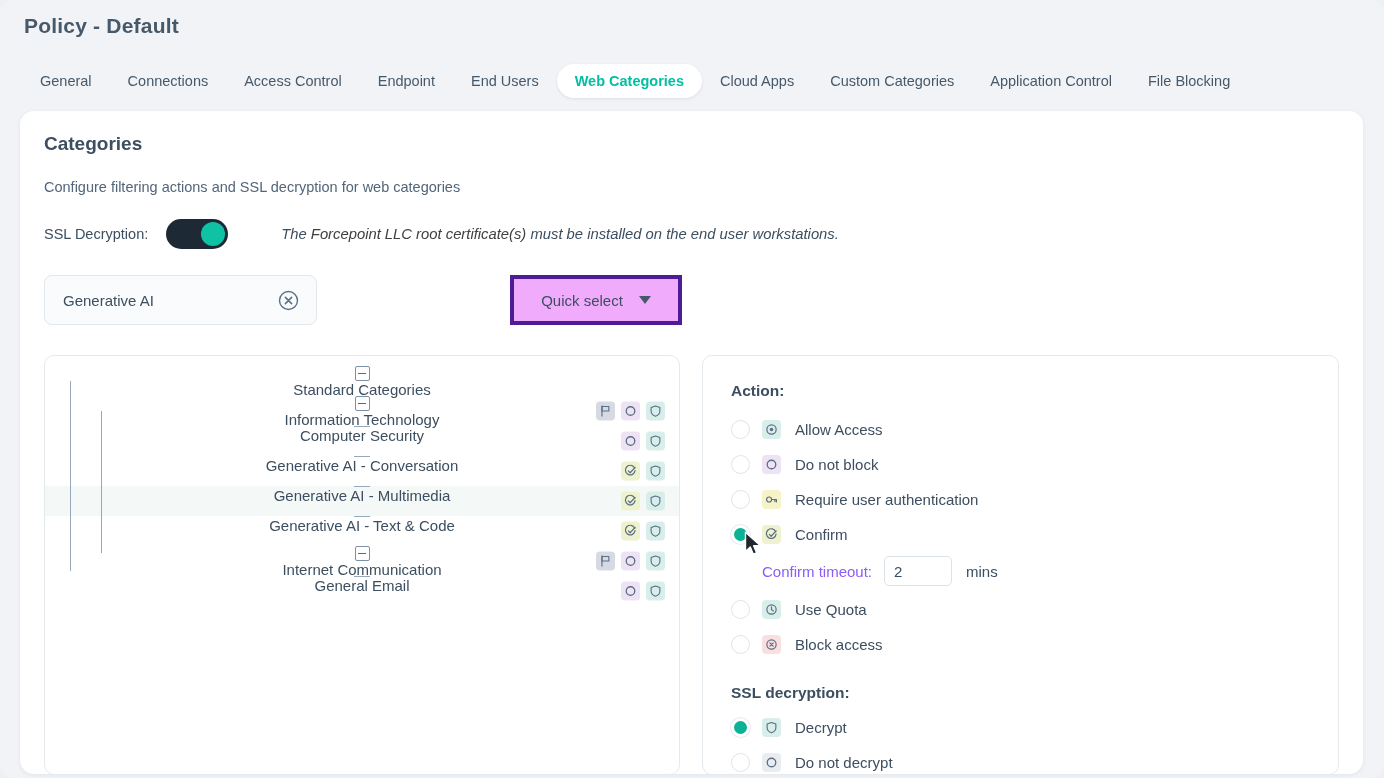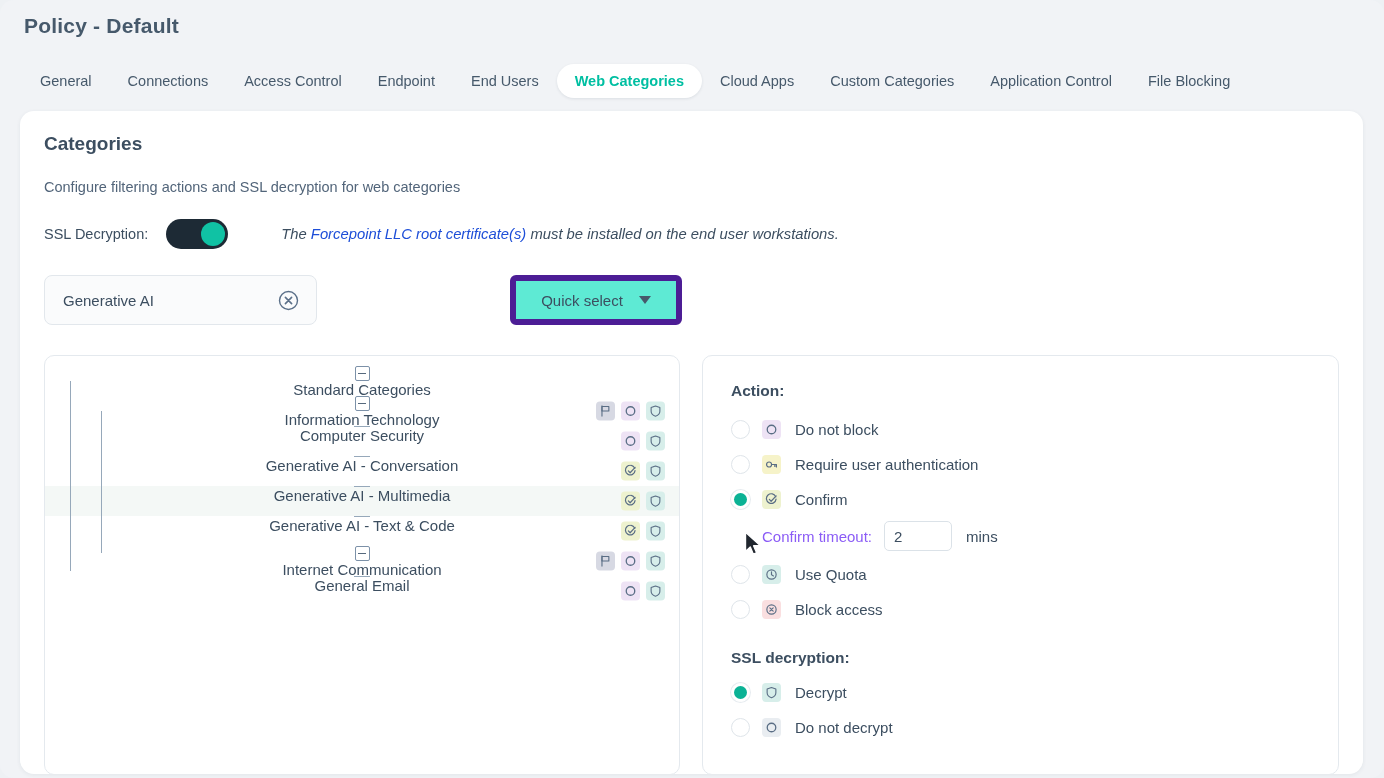--- a/index.html
+++ b/index.html
@@ -76,42 +76,42 @@
   .toggle .knob {
     position: absolute; right: 3px; top: 3px;
     width: 24px; height: 24px; border-radius: 50%;
     background: #10c2a4;
   }
   .ssl-note {
     margin-left: 53px;
     font-size: 14.8px; font-style: italic; color: #3c4e60;
     white-space: nowrap;
   }
-  .ssl-note a { color: #1d4ed8; text-decoration: none; font-style: italic; }
+  .ssl-note a { color: #404040; text-decoration: none; font-style: italic; }
 
   
   .searchbox {
     position: absolute; left: 24px; top: 164px;
     width: 273px; height: 50px;
     background: #fafbfc;
     border: 1px solid #e2e7ec;
     border-radius: 8px;
     display: flex; align-items: center;
   }
   .searchbox .val {
     margin-left: 18px; font-size: 15px; color: #3c4e60;
     flex: 1;
   }
   .clear-ic { margin-right: 17px; display: flex; cursor: pointer; }
   .quickselect {
     position: absolute; left: 490px; top: 164px;
     width: 172px; height: 50px;
-    background: #5eead4;
-    border: 6px solid #4c1d95;
-    border-radius: 6px;
+    background: #f0abfc;
+    border: 4px solid #4c1d95;
+    border-radius: 0;
     display: flex; align-items: center; justify-content: center;
     cursor: pointer;
   }
   .quickselect .qs-label { font-size: 15px; color: #3c4e60; }
   .caret {
     margin-left: 16px;
     width: 0; height: 0;
     border-left: 6px solid transparent;
     border-right: 6px solid transparent;
     border-top: 8px solid #46596b;
@@ -449,20 +449,30 @@
           <div class="vline" style="left: 56px; top: 55px; height: 142px;"></div>
         </div>
     </div>
 
     <div class="panel-right">
       <div class="rp">
         <h4>Action:</h4>
         <div id="actions">
             <div class="optrow">
               <span class="radio"></span>
+              <span class="ic i-teal">
+                <svg width="13" height="13" viewBox="0 0 14 14">
+                  <circle cx="7" cy="7" r="5.0" fill="none" stroke="#5a6e85" stroke-width="1.3"></circle>
+                  <circle cx="7" cy="7" r="1.9" fill="#5a6e85"></circle>
+                </svg>
+              </span>
+              <span class="optlabel">Allow Access</span>
+            </div>
+            <div class="optrow">
+              <span class="radio"></span>
               <span class="ic i-purple">
                 <svg width="13" height="13" viewBox="0 0 14 14">
                   <circle cx="7" cy="7" r="4.6" fill="none" stroke="#5a6e85" stroke-width="1.4"></circle>
                 </svg>
               </span>
               <span class="optlabel">Do not block</span>
             </div>
             <div class="optrow">
               <span class="radio"></span>
               <span class="ic i-yellow">

